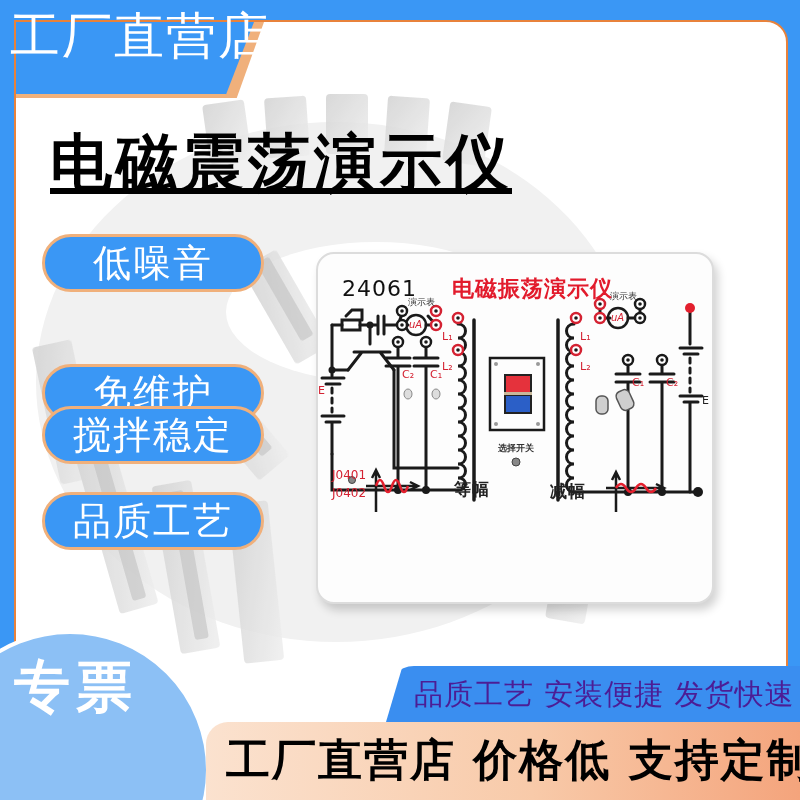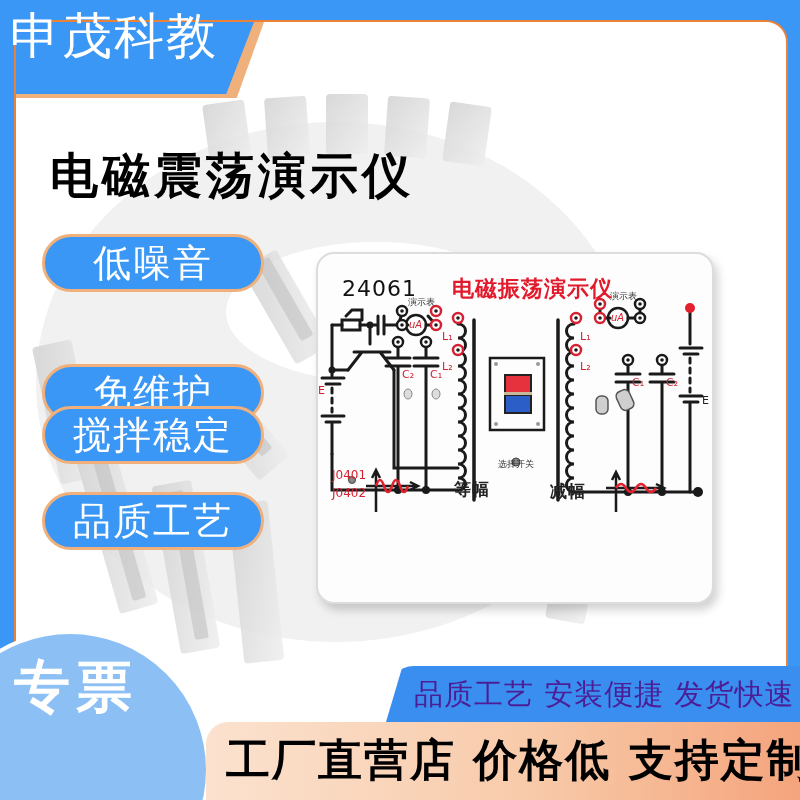--- a/index.html
+++ b/index.html
@@ -24,22 +24,22 @@
     position: absolute; left: 0; top: 0; width: 248px; height: 76px;
     background: #f0b07b;
     clip-path: polygon(0 0, 100% 0, 89% 100%, 0 100%);
   }
   .brand-text {
     position: absolute; left: 10px; top: 6px; font-size: 50px; color: #ffffff;
     letter-spacing: 2px; font-weight: 400; line-height: 60px;
   }
 
   .main-title {
-    position: absolute; left: 50px; top: 140px; font-size: 48px; font-weight: 900;
-    color: #000000; letter-spacing: 4px; line-height: 70px;
+    position: absolute; left: 50px; top: 128px; font-size: 62px; font-weight: 900;
+    color: #000000; letter-spacing: 4px; line-height: 70px; text-decoration: underline;
   }
 
   .features { position: absolute; left: 42px; top: 234px; }
   .pill {
     position: absolute; left: 0; width: 222px; height: 58px;
     background: #3a97f5; border: 3px solid #f0b07b; border-radius: 30px;
     color: #ffffff; font-size: 38px; line-height: 52px; text-align: center;
     letter-spacing: 2px;
   }
 
@@ -122,21 +122,21 @@
       <rect x="212" y="342" width="14" height="100" rx="3" transform="rotate(-40 219 392)"></rect>
       <rect x="96" y="430" width="14" height="150" rx="3" transform="rotate(-16 103 505)"></rect>
       <rect x="166" y="468" width="14" height="150" rx="3" transform="rotate(-10 173 543)"></rect>
     </g>
   </svg>
 
   <div class="brand-tab-edge"></div>
   <div class="brand-tab"></div>
 </div>
 
-<div class="brand-text">申茂科教</div>
+<div class="brand-text">工厂直营店</div>
 
 <div class="main-title">电磁震荡演示仪</div>
 
 <div class="features">
   <div class="pill" style="top:0px;">低噪音</div>
   <div class="pill" style="top:86px;margin-top:44px;">免维护</div>
   <div class="pill" style="top:172px;">搅拌稳定</div>
   <div class="pill" style="top:258px;">品质工艺</div>
 </div>
 
@@ -280,21 +280,21 @@
   <div class="red-lbl" style="left:124px;top:76px;">L₁</div>
   <div class="red-lbl" style="left:124px;top:106px;">L₂</div>
   <div class="red-lbl" style="left:84px;top:114px;">C₂</div>
   <div class="red-lbl" style="left:112px;top:114px;">C₁</div>
   <div class="red-lbl" style="left:0px;top:130px;">E</div>
   <div class="red-lbl" style="left:262px;top:76px;">L₁</div>
   <div class="red-lbl" style="left:262px;top:106px;">L₂</div>
   <div class="red-lbl" style="left:314px;top:122px;">C₁</div>
   <div class="red-lbl" style="left:348px;top:122px;">C₂</div>
   <div class="lbl" style="left:384px;top:140px;font-size:11px;color:#222;">E</div>
-  <div class="lbl" style="left:180px;top:204px;">选择开关</div>
+  <div class="lbl" style="left:180px;top:188px;font-weight:bold;">选择开关</div>
   <div class="code-lbl" style="left:14px;top:214px;">J0401</div>
   <div class="code-lbl" style="left:14px;top:232px;">J0402</div>
   <div class="mode-lbl" style="left:136px;top:224px;">等幅</div>
   <div class="mode-lbl" style="left:232px;top:226px;">减幅</div>
 </div>
 
 <div class="invoice"></div>
 <div class="invoice-text">
   <div>专票</div>
 </div>

